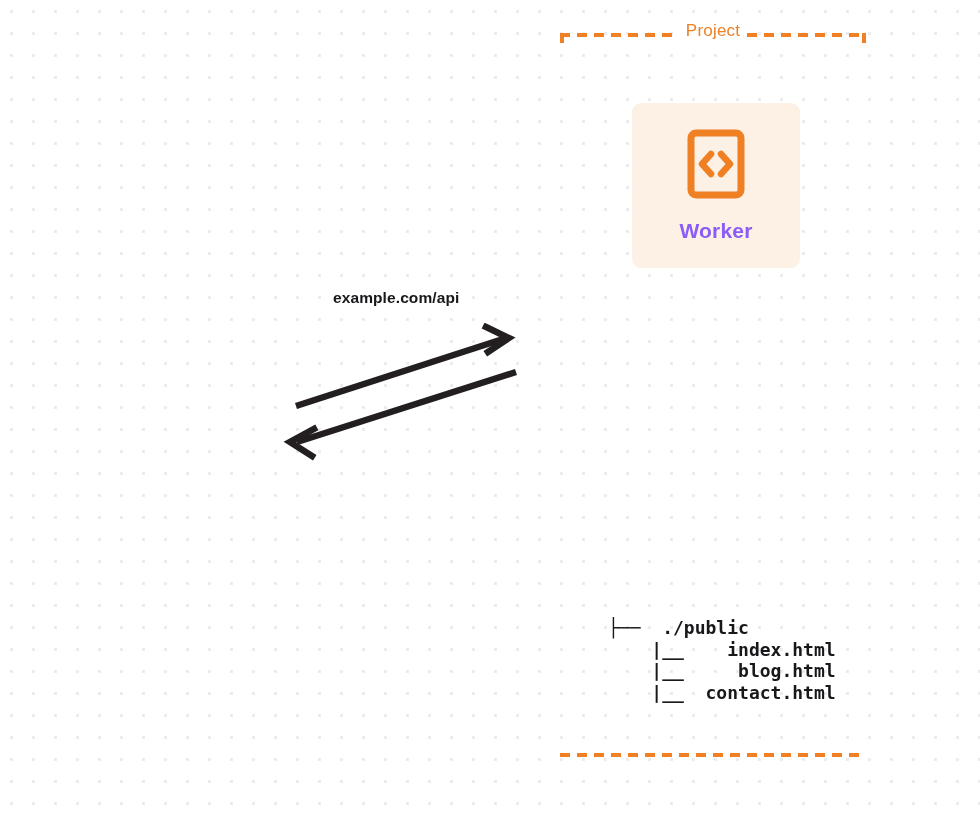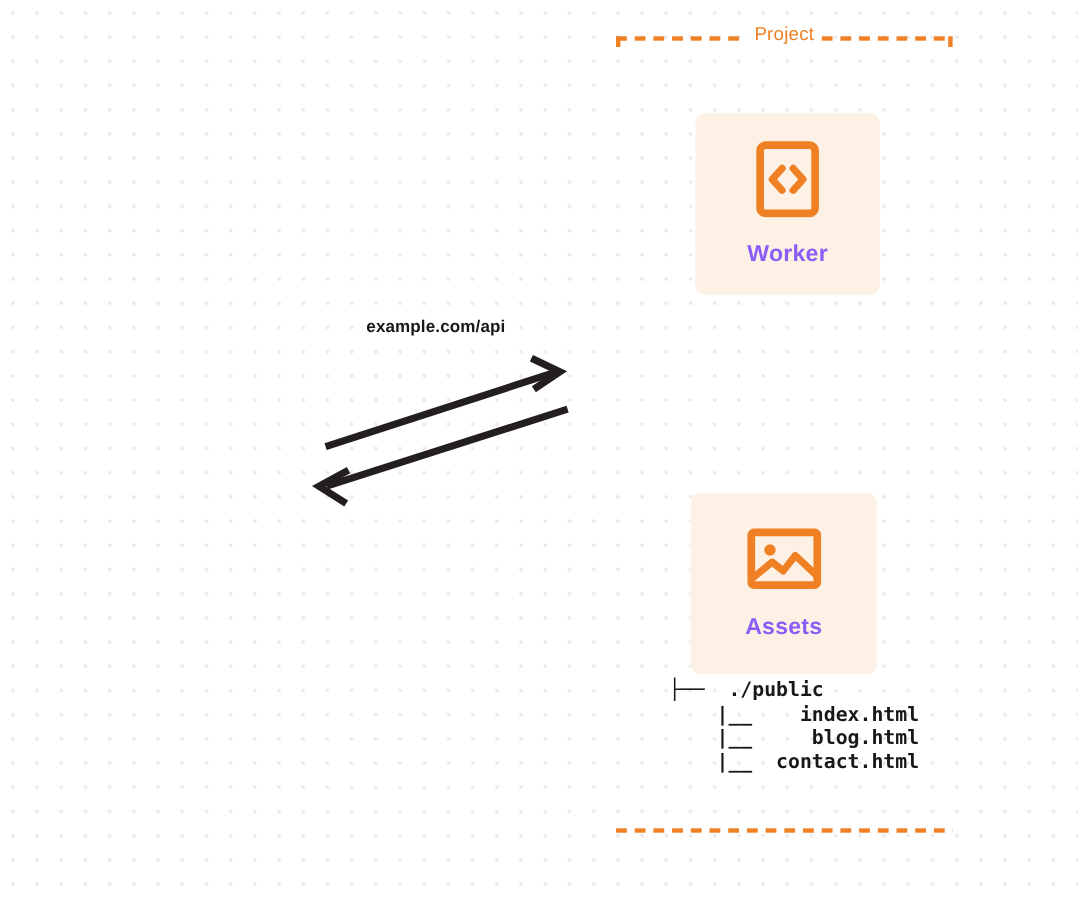--- a/index.html
+++ b/index.html
@@ -189,29 +189,19 @@
     <span class="card-icon">
       <svg width="58" height="70" viewBox="0 0 58 70" xmlns="http://www.w3.org/2000/svg">
         <rect x="4" y="4" width="50" height="62" rx="5" ry="5" fill="none" stroke="#ef8024" stroke-width="7"></rect>
         <polyline points="24,25 15,35 24,45" fill="none" stroke="#ef8024" stroke-width="6.5" stroke-linecap="round" stroke-linejoin="round"></polyline>
         <polyline points="34,25 43,35 34,45" fill="none" stroke="#ef8024" stroke-width="6.5" stroke-linecap="round" stroke-linejoin="round"></polyline>
       </svg>
     </span>
     <span class="card-label">Worker</span>
   </div>
 
-  <div class="card card-assets">
-    <span class="card-icon">
-      <svg width="68" height="58" viewBox="0 0 68 58" xmlns="http://www.w3.org/2000/svg">
-        <rect x="4" y="5" width="60" height="48" rx="2.5" ry="2.5" fill="none" stroke="#ef8024" stroke-width="7"></rect>
-        <circle cx="21" cy="21" r="5.2" fill="#ef8024"></circle>
-        <polyline points="7,45 23,32 33,40 44,26 62,43" fill="none" stroke="#ef8024" stroke-width="6.5" stroke-linecap="round" stroke-linejoin="round"></polyline>
-      </svg>
-    </span>
-    <span class="card-label">Assets</span>
-  </div>
 
   <div class="file-tree"><span>├──  ./public
     |__    index.html
     |__     blog.html
     |__  contact.html</span></div>
 
 </div>
 
 </body></html>

